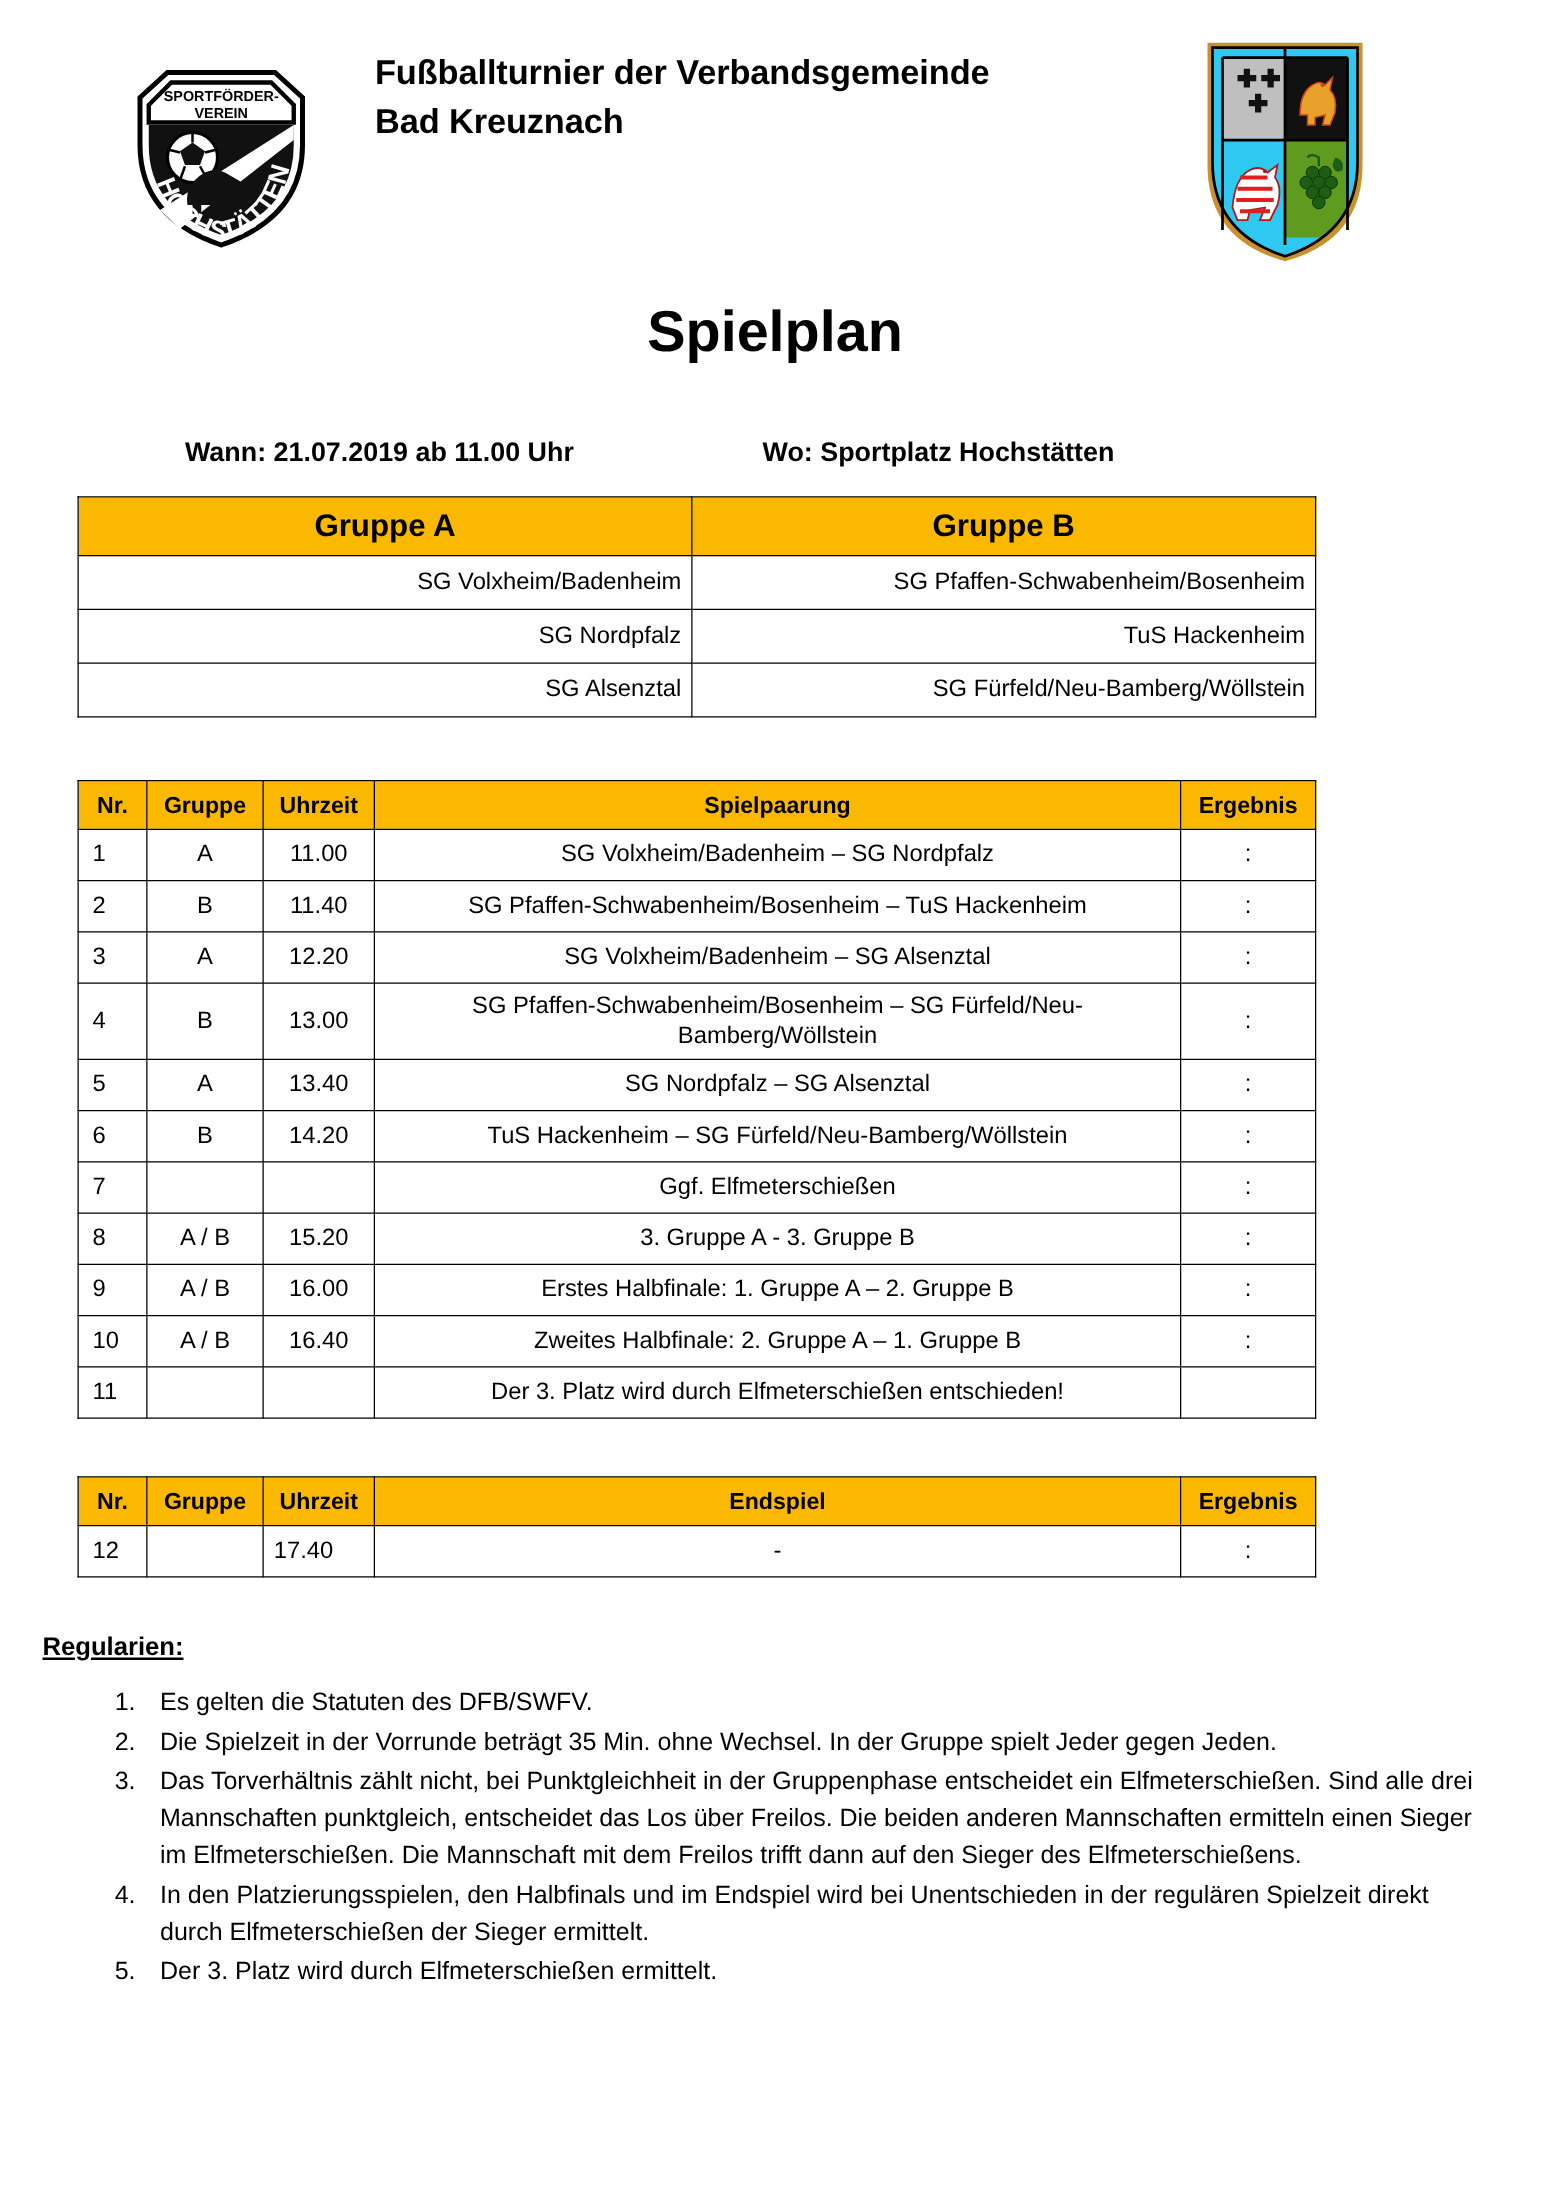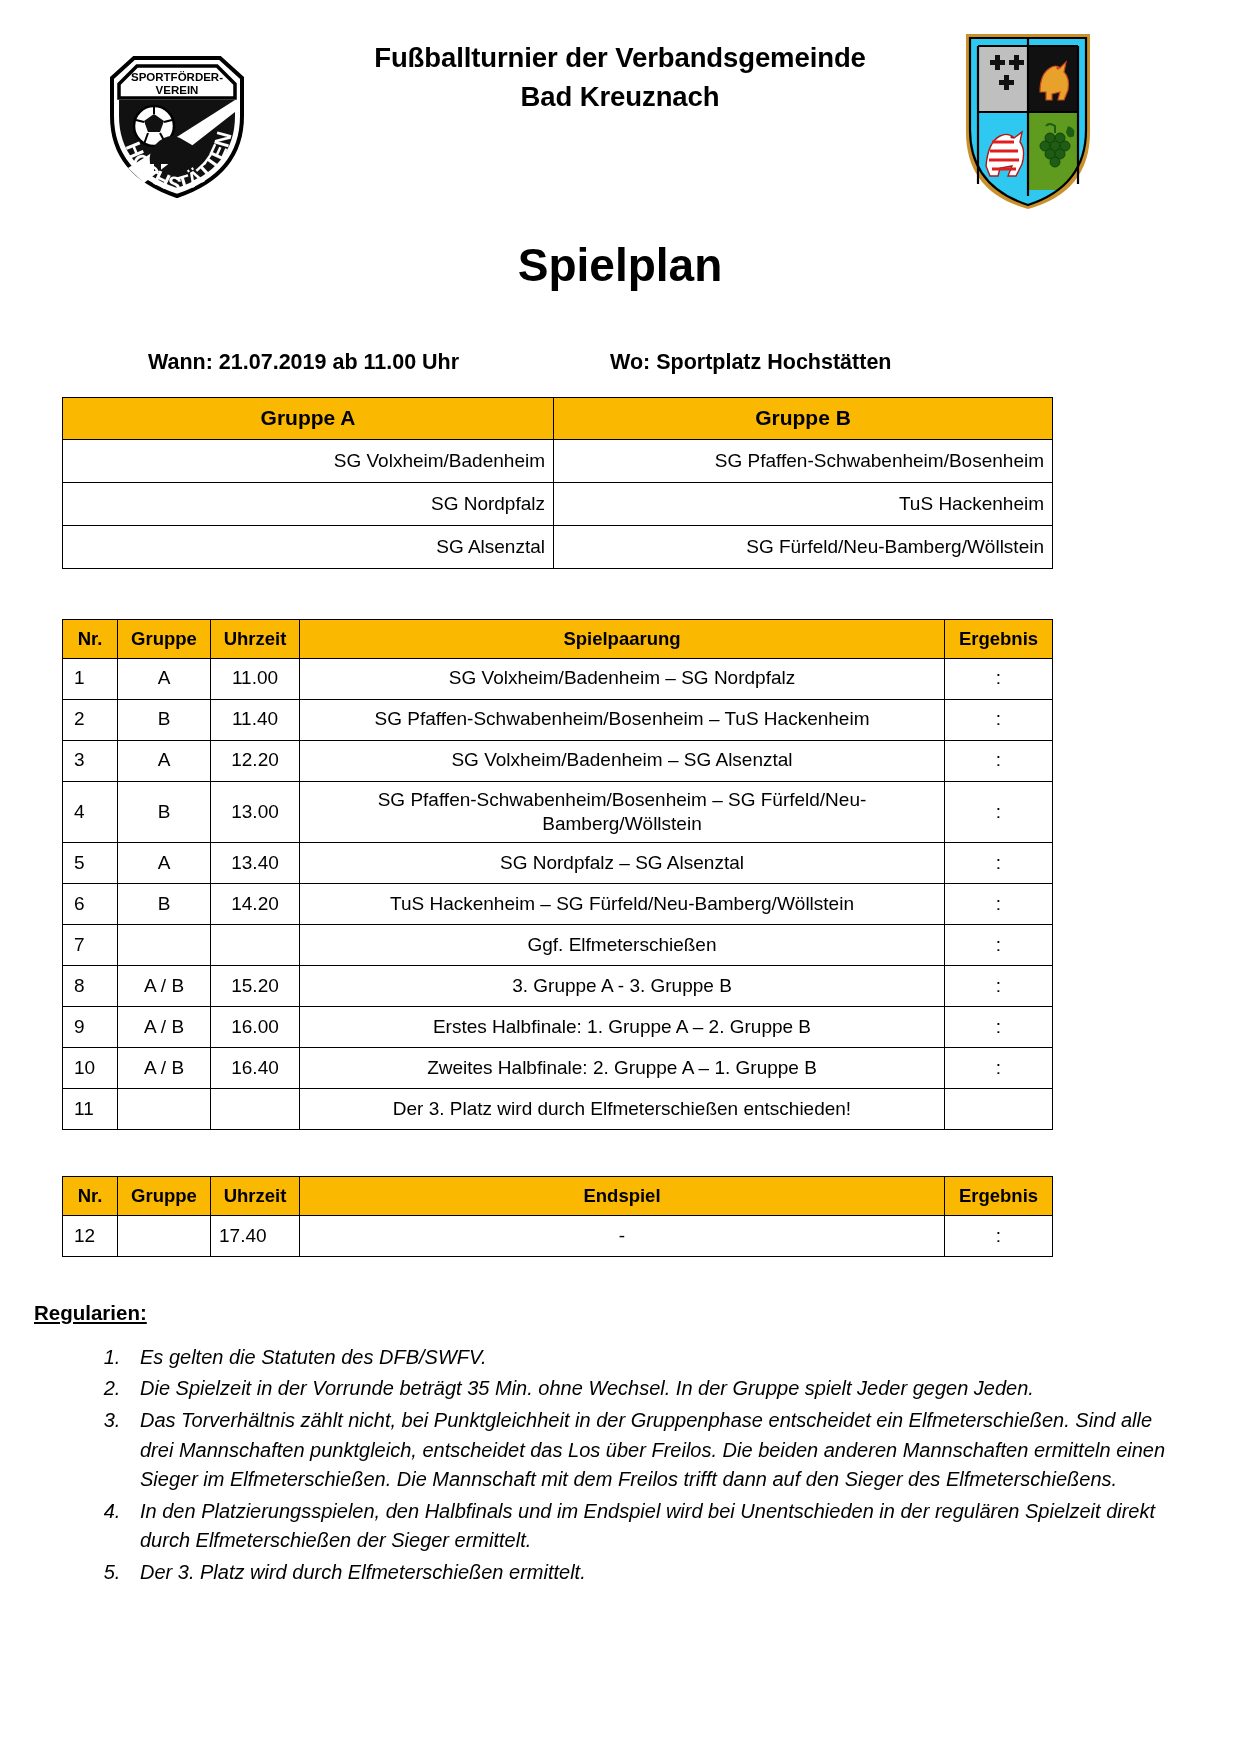--- a/index.html
+++ b/index.html
@@ -39,21 +39,21 @@
     height: 160px;
   }
   .vg-crest {
     position: absolute;
     right: 148px;
     top: 34px;
     width: 128px;
     height: 175px;
   }
   .header-title {
-    text-align: center;
+    text-align: left;
     font-size: 27.5px;
     font-weight: bold;
     line-height: 1.42;
     letter-spacing: -0.1px;
     padding: 0 300px;
   }
   .header-title .line2 { display: block; }
 
   .spielplan-title {
     text-align: center;
@@ -94,21 +94,21 @@
   thead th {
     background: #FBB800;
     font-weight: bold;
     text-align: center;
     padding: 7px 8px;
   }
 
   
   .groups-table { margin-top: 22px; }
   .groups-table td { height: 30px; text-align: right; padding-left: 28px; }
-  .groups-table th { font-size: 21px; }
+  .groups-table th { font-size: 25px; }
 
   
   .schedule-table { margin-top: 50px; }
   .schedule-table th { font-size: 18.5px; }
   .schedule-table td { text-align: center; height: 28px; }
   .schedule-table td.c-nr    { text-align: left; padding-left: 11px; }
   .schedule-table td.c-erg   { text-align: center; }
   .col-nr     { width: 55px; }
   .col-gruppe { width: 93px; }
   .col-zeit   { width: 89px; }
@@ -133,25 +133,24 @@
     padding-left: 34px;
     padding-right: 52px;
   }
   .rules-title {
     font-size: 20.5px;
     font-weight: bold;
     text-decoration: underline;
     margin-bottom: 18px;
   }
   ol.rules-list {
-    margin: 16px;
+    margin: 4px;
     padding-left: 76px;
     font-size: 20px;
     line-height: 1.48;
-    font-style: italic;
   }
   ol.rules-list li {
     margin-bottom: 2px;
     padding-left: 14px;
     text-align: left;
   }
 </style>
 </head>
 <body>
 

